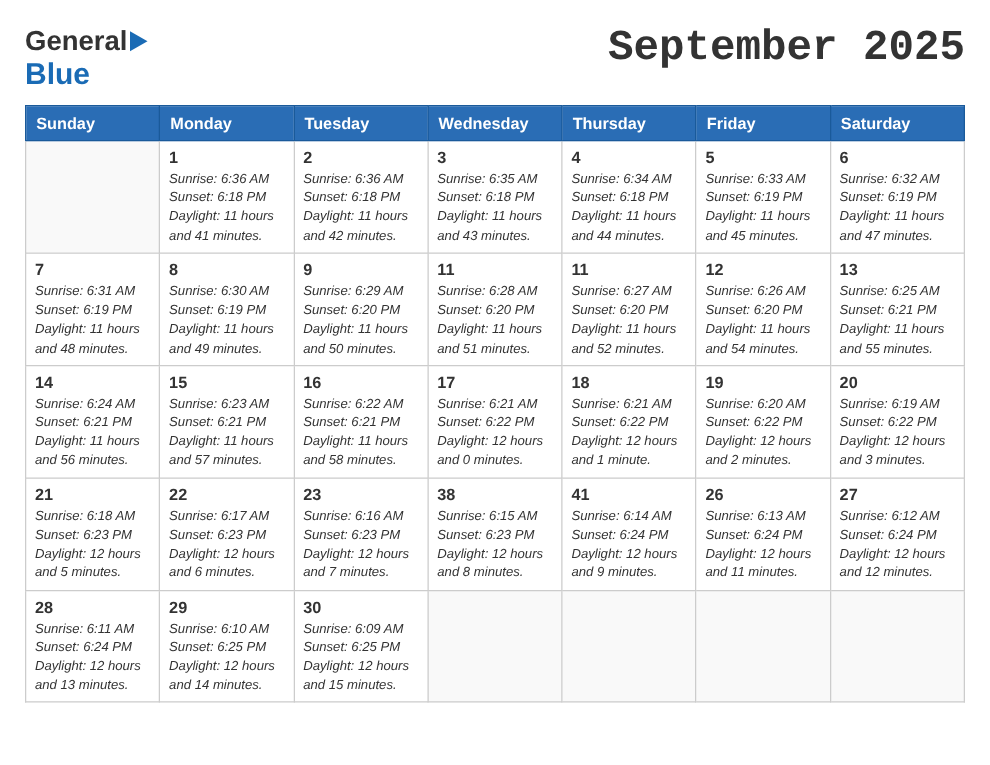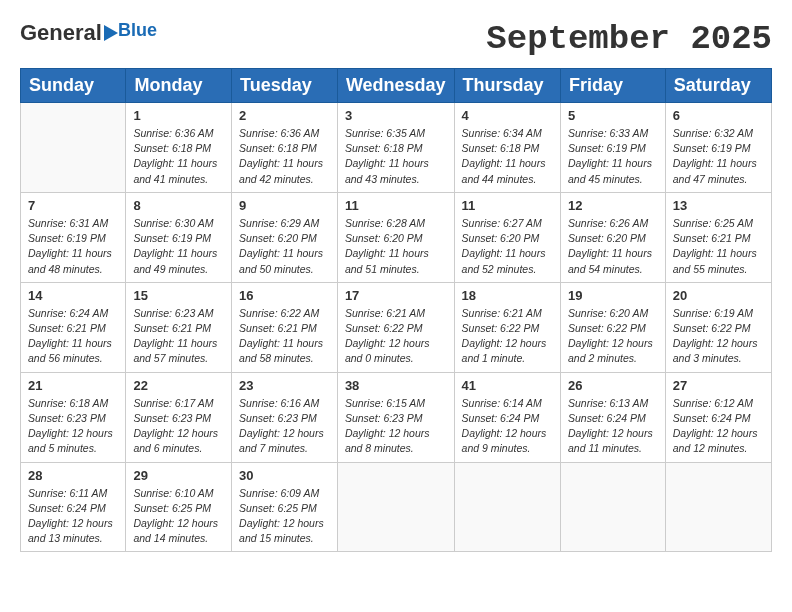--- a/index.html
+++ b/index.html
@@ -11,21 +11,21 @@
       padding: 20px;
     }
     .header {
       display: flex;
       justify-content: space-between;
       align-items: flex-start;
       margin-bottom: 10px;
     }
     .logo {
       display: flex;
-      flex-direction: row;
+      flex-direction: column;
       align-items: flex-start;
     }
     .logo-arrow {
       width: 0; height: 0;
       border-top: 8px solid transparent;
       border-bottom: 8px solid transparent;
       border-left: 14px solid #1a6bb5;
       display: inline-block;
       margin-left: 2px;
       vertical-align: middle;
@@ -46,21 +46,21 @@
     .calendar {
       width: 100%;
       border-collapse: collapse;
       border: 1px solid #ccc;
     }
     .calendar th {
       background-color: #2a6db5;
       color: #fff;
       text-align: left;
       padding: 6px 8px;
-      font-size: 18px;
+      font-size: 13px;
       border: 1px solid #1a5a9a;
     }
     .calendar td {
       vertical-align: top;
       border: 1px solid #ccc;
       padding: 5px 7px;
       width: 107px;
       min-height: 80px;
       font-size: 11px;
       color: #333;
@@ -88,21 +88,21 @@
 </head>
 <body>
 
 <div class="header">
   <div class="logo">
     <div class="logo-line">
       <span style="font-size:22px; font-weight:bold; color:#333;">General</span>
       <span class="logo-arrow"></span>
     </div>
     <div>
-      <span style="font-size:18px; font-weight:bold; color:#1a6bb5;">Blue</span>
+      <span style="font-size:24px; font-weight:bold; color:#1a6bb5;">Blue</span>
     </div>
   </div>
   <div class="title-block">
     <div class="month-title">September 2025</div>
   </div>
 </div>
 
 <table class="calendar">
   <thead>
     <tr>

